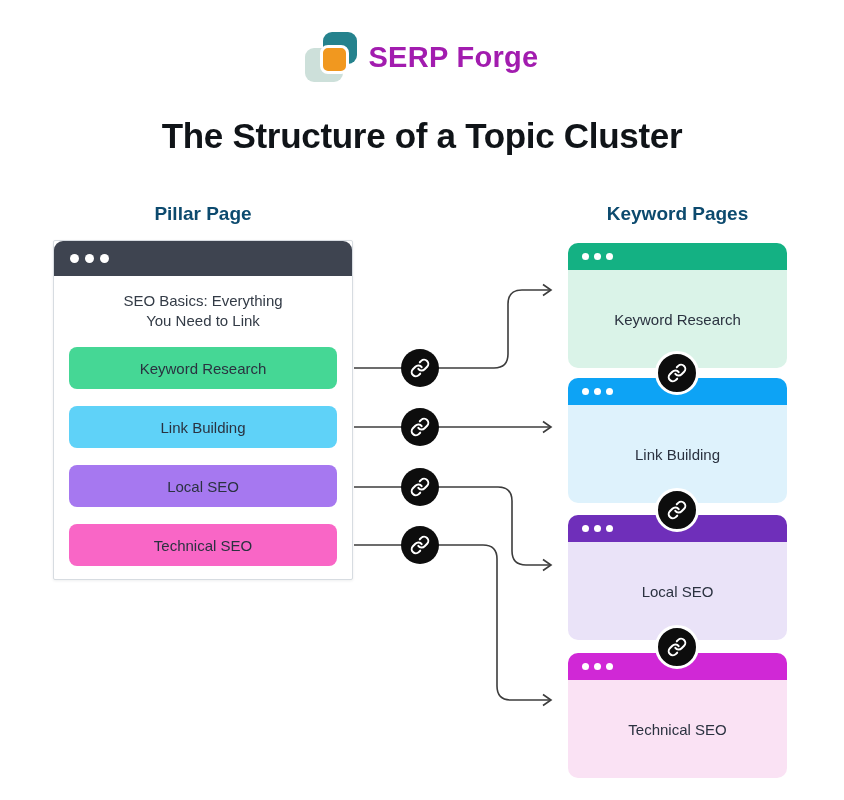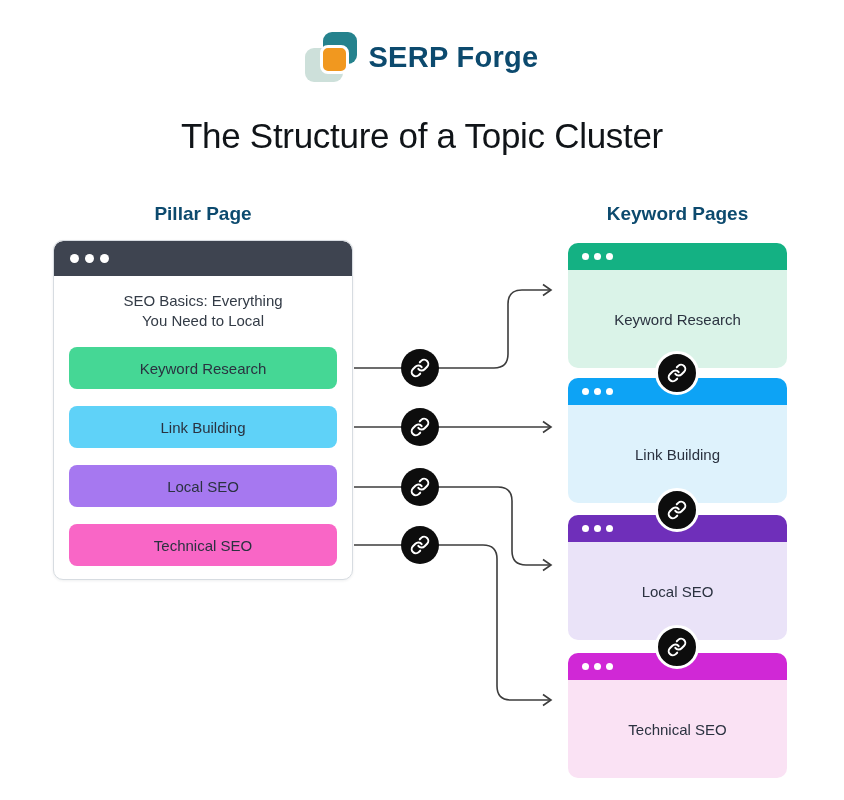--- a/index.html
+++ b/index.html
@@ -7,32 +7,32 @@
           font-family:"Liberation Sans", sans-serif;color:#16191d;}
 
   
   .logo-row{position:absolute;top:30px;left:0;width:844px;height:54px;
             display:flex;justify-content:center;align-items:center;gap:11px;}
   .logo-mark{position:relative;width:52px;height:50px;flex:0 0 auto;}
   .sq{position:absolute;display:block;}
   .sq-teal{right:0;top:0;width:34px;height:32px;border-radius:9px;}
   .sq-pale{left:0;bottom:0;width:38px;height:34px;border-radius:9px;}
   .sq-orange{left:15px;top:13px;width:23px;height:23px;border:3px solid #fff;border-radius:8px;}
-  .logo-text{font-size:29px;font-weight:700;color:#0c4a6e;letter-spacing:.3px;}
+  .logo-text{font-size:29px;font-weight:700;color:#a21caf;letter-spacing:.3px;}
 
   
   .title{position:absolute;top:116px;left:0;width:844px;margin:0;text-align:center;
-         font-size:35px;font-weight:400;color:#101418;letter-spacing:-.3px;}
+         font-size:35px;font-weight:700;color:#101418;letter-spacing:-.3px;}
   .col-label{position:absolute;top:203px;text-align:center;font-size:19px;font-weight:600;color:#0c4a6e;}
   .pillar-label{left:53px;width:300px;}
   .cluster-label{left:568px;width:219px;}
 
   
   .pillar-window{position:absolute;left:53px;top:240px;width:300px;height:340px;
-                 background:#fff;border:1px solid #d7dce1;border-radius:10px;overflow:hidden;
+                 background:#fff;border:1px solid #d7dce1;border-radius:2px;overflow:hidden;
                  box-shadow:0 1px 3px rgba(20,30,40,.07);box-sizing:border-box;}
   .pw-header{height:35px;display:flex;align-items:center;gap:6px;padding-left:16px;
              border-radius:9px 9px 0 0;}
   .dot{display:block;border-radius:50%;background:#fff;}
   .d9{width:9px;height:9px;}
   .d7{width:7px;height:7px;}
   .pw-title{margin-top:15px;text-align:center;font-size:15px;line-height:1.35;color:#333b46;}
   .pbar{position:absolute;left:15px;width:268px;height:42px;border-radius:8px;
         display:flex;align-items:center;justify-content:center;
         font-size:15px;color:#2a3240;}
@@ -90,21 +90,21 @@
   </svg>
 
   <div class="pillar-window">
     <div class="pw-header" style="background: rgb(62, 68, 80);">
       <span class="dot d9"></span>
       <span class="dot d9"></span>
       <span class="dot d9"></span>
     </div>
     <div class="pw-title">
       <div>SEO Basics: Everything</div>
-      <div>You Need to Local</div>
+      <div>You Need to Link</div>
     </div>
     <div class="pbar pbar0" style="background: rgb(69, 215, 149);">Keyword Research</div>
     <div class="pbar pbar1" style="background: rgb(95, 210, 248);">Link Building</div>
     <div class="pbar pbar2" style="background: rgb(166, 120, 240);">Local SEO</div>
     <div class="pbar pbar3" style="background: rgb(249, 102, 198);">Technical SEO</div>
   </div>
 
   <div class="card card0">
     <div class="card-header" style="background: rgb(20, 177, 131);">
       <span class="dot d7"></span>

